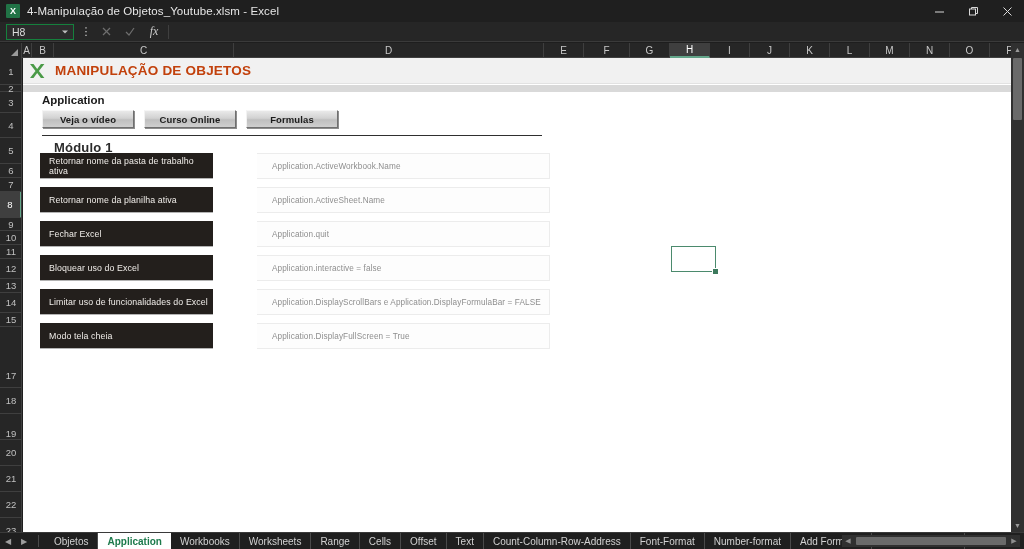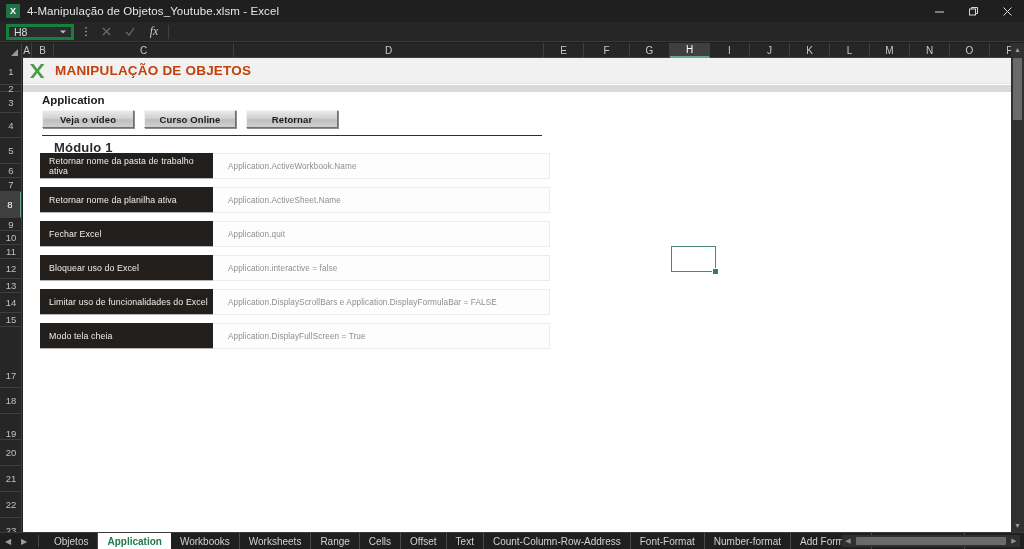--- a/index.html
+++ b/index.html
@@ -40,21 +40,21 @@
 
   
   #formulabar {
     position: absolute; left: 0; top: 22px; width: 1024px; height: 20px;
     background: #262626;
     display: flex; align-items: center;
     border-bottom: 1px solid #3a3a3a;
   }
   #namebox {
     width: 68px; height: 16px; margin-left: 6px;
-    background: #2b2b2b; border: 3px solid #15803d;
+    background: #2b2b2b; border: 1px solid #15803d;
     display: flex; align-items: center;
     position: relative;
   }
   #namebox-value {
     color: #dcdcdc; font-size: 10.5px; padding-left: 5px;
   }
   #namebox-caret {
     position: absolute; right: 5px; top: 50%; transform: translateY(-50%);
     width: 0; height: 0;
     border-left: 3px solid transparent; border-right: 3px solid transparent;
@@ -199,20 +199,21 @@
   
   #cmdrows {
     position: absolute; left: 17px; top: 95px;
     width: 510px;
   }
   .cmdrow {
     position: relative;
     height: 26px;
     margin-bottom: 8px;
     display: flex;
+    gap: 44px;
   }
   .cmd-label {
     width: 173px; flex: none;
     background: #231f1c;
     color: #f0ede9;
     font-size: 8.8px;
     display: flex; align-items: center;
     padding-left: 9px;
     border-bottom: 1px solid #b3b3b3;
     letter-spacing: .1px;
@@ -507,21 +508,21 @@
   <div id="section-title">Application</div>
 
   <div id="buttonstrip">
       <div class="xbtn">
         <span>Veja o vídeo</span>
       </div>
       <div class="xbtn">
         <span>Curso Online</span>
       </div>
       <div class="xbtn">
-        <span>Retornar</span>
+        <span>Formulas</span>
       </div>
     </div>
 
   <div id="rule"></div>
 
   <div id="modulo">Módulo  1</div>
 
   <div id="cmdrows">
       <div class="cmdrow">
         <div class="cmd-label">Retornar nome da pasta de trabalho ativa</div>

